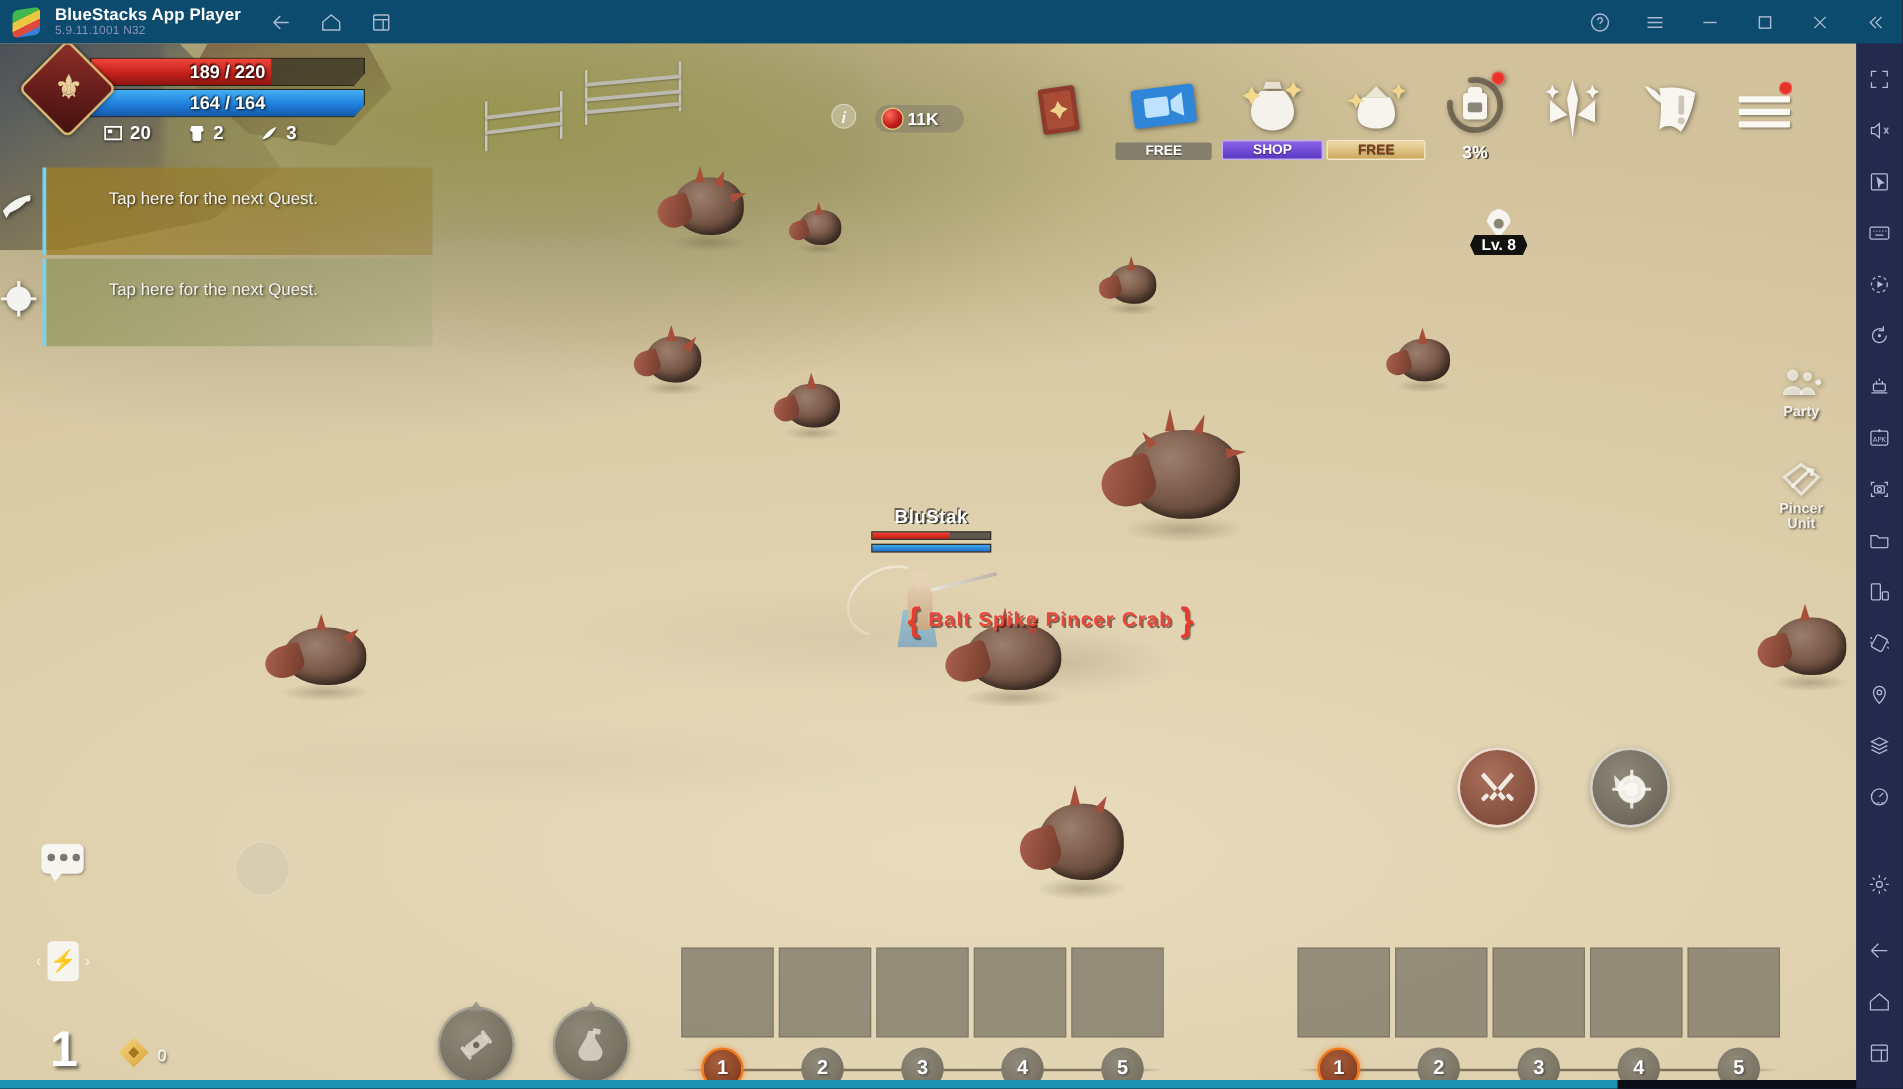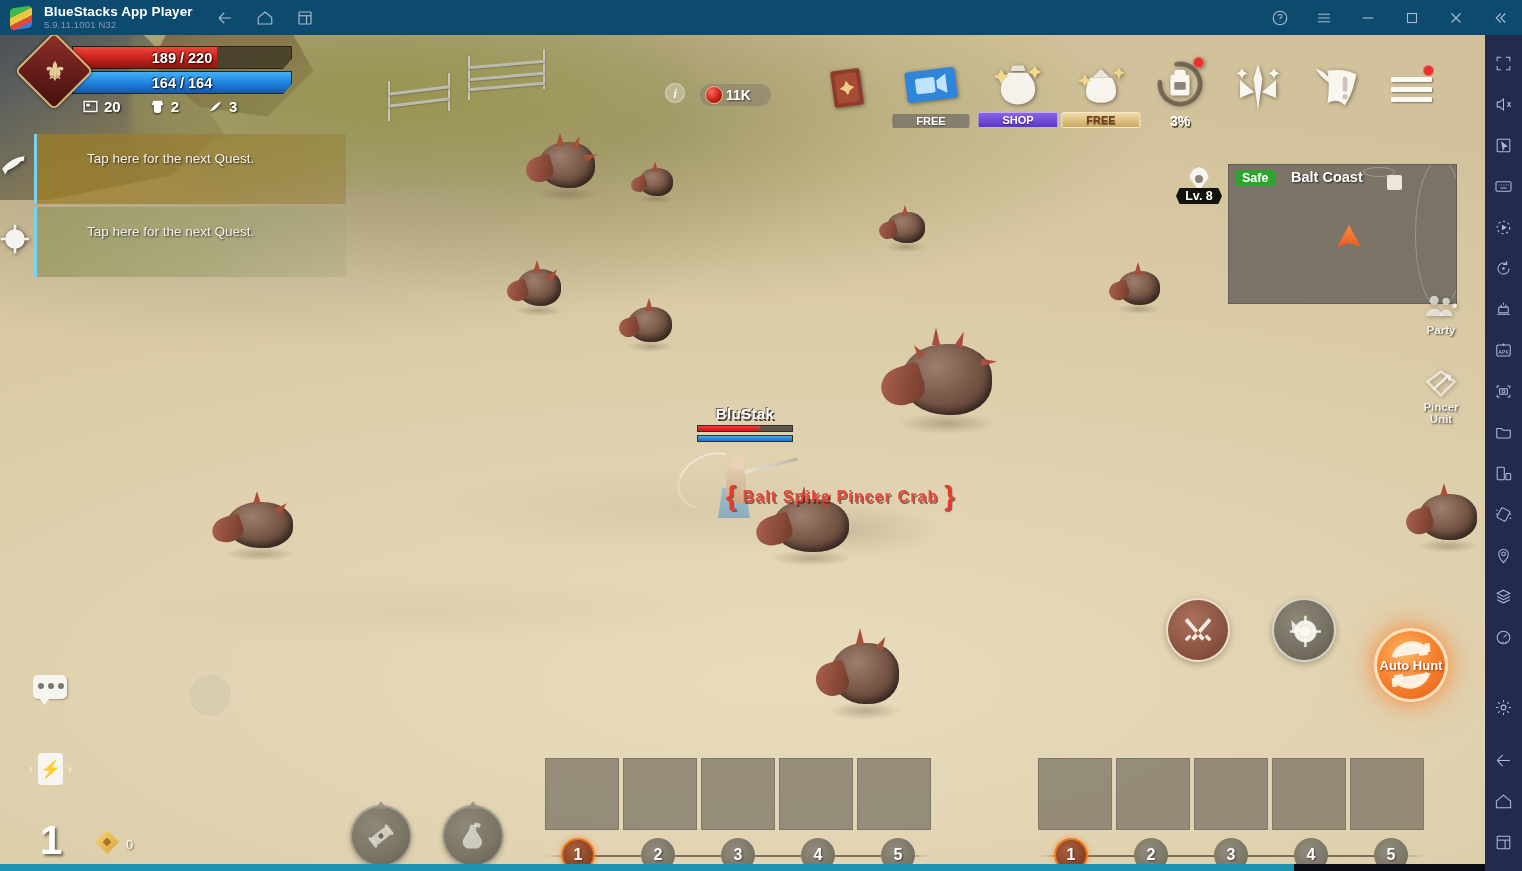--- a/index.html
+++ b/index.html
@@ -725,29 +725,20 @@
       <i></i>
       <i></i>
       <i></i>
       <div class="badge-dot" style="right:-2px;top:-12px;"></div>
     </div>
 
     <div class="lvl-pin">
       <div class="pin"></div>
       <div class="lv">Lv. 8</div>
     </div>
-    <div class="minimap">
-      <div class="mm-land"></div>
-      <div class="mm-coast" style="left:186px;top:-6px;width:50px;height:150px;border-radius:50%;border-color:rgba(198,193,180,.45);"></div>
-      <div class="mm-coast" style="left:134px;top:2px;width:32px;height:10px;border-radius:50%;"></div>
-      <div class="mm-bldg"></div>
-      <div class="mm-player"></div>
-      <div class="mm-safe">Safe</div>
-      <div class="mm-name">Balt Coast</div>
-    </div>
 
     <div class="sidebtn" style="left:1412px;top:255px;">
       <div class="ic">
         <svg viewBox="0 0 30 24">
           <circle cx="9" cy="6" r="4"></circle>
             <path d="M2 20c0-4 3.2-6.5 7-6.5S16 16 16 20z"></path>
           <circle cx="19.5" cy="7" r="3.2"></circle>
             <path d="M14 20c0-3.4 2.6-5.6 5.5-5.6S25 16.6 25 20z"></path>
           <path d="M25 11h4M27 9v4" stroke="rgba(248,246,240,.85)" stroke-width="2.2"></path>
         </svg>
@@ -773,29 +764,20 @@
       </svg>
     </div>
     <div class="cbtn target" style="left:1272px;top:563px;">
       <svg viewBox="0 0 24 24" width="34" height="34" fill="none" stroke="rgba(250,248,242,.85)" stroke-width="1.8">
         <circle cx="13" cy="13" r="7"></circle>
           <circle cx="13" cy="13" r="3"></circle>
         <path d="M13 2v6M13 18v6M2 13h6M18 13h6"></path>
         <path d="M3 5l8 8-7 1z" fill="rgba(250,248,242,.85)" stroke="none"></path>
       </svg>
     </div>
-    <div class="cbtn auto" style="left:1374px;top:593px;">
-      <svg viewBox="0 0 24 24" width="62" height="62" fill="none" stroke="rgba(255,245,232,.92)" stroke-width="2">
-        <path d="M5.5 9A7.3 7.3 0 0118.5 7"></path>
-        <path d="M18.5 7l-.3-3.4M18.5 7l-3.4.5"></path>
-        <path d="M18.5 15A7.3 7.3 0 015.5 17"></path>
-        <path d="M5.5 17l.3 3.4M5.5 17l3.4-.5"></path>
-      </svg>
-      <span class="autotxt">Auto Hunt</span>
-    </div>
 
     <div class="skillbar" style="left:545px;top:723px;">
       <div class="slots">
         <div class="slot"></div>
         <div class="slot"></div>
         <div class="slot"></div>
         <div class="slot"></div>
         <div class="slot"></div>
       </div>
       <div class="pagerow">

